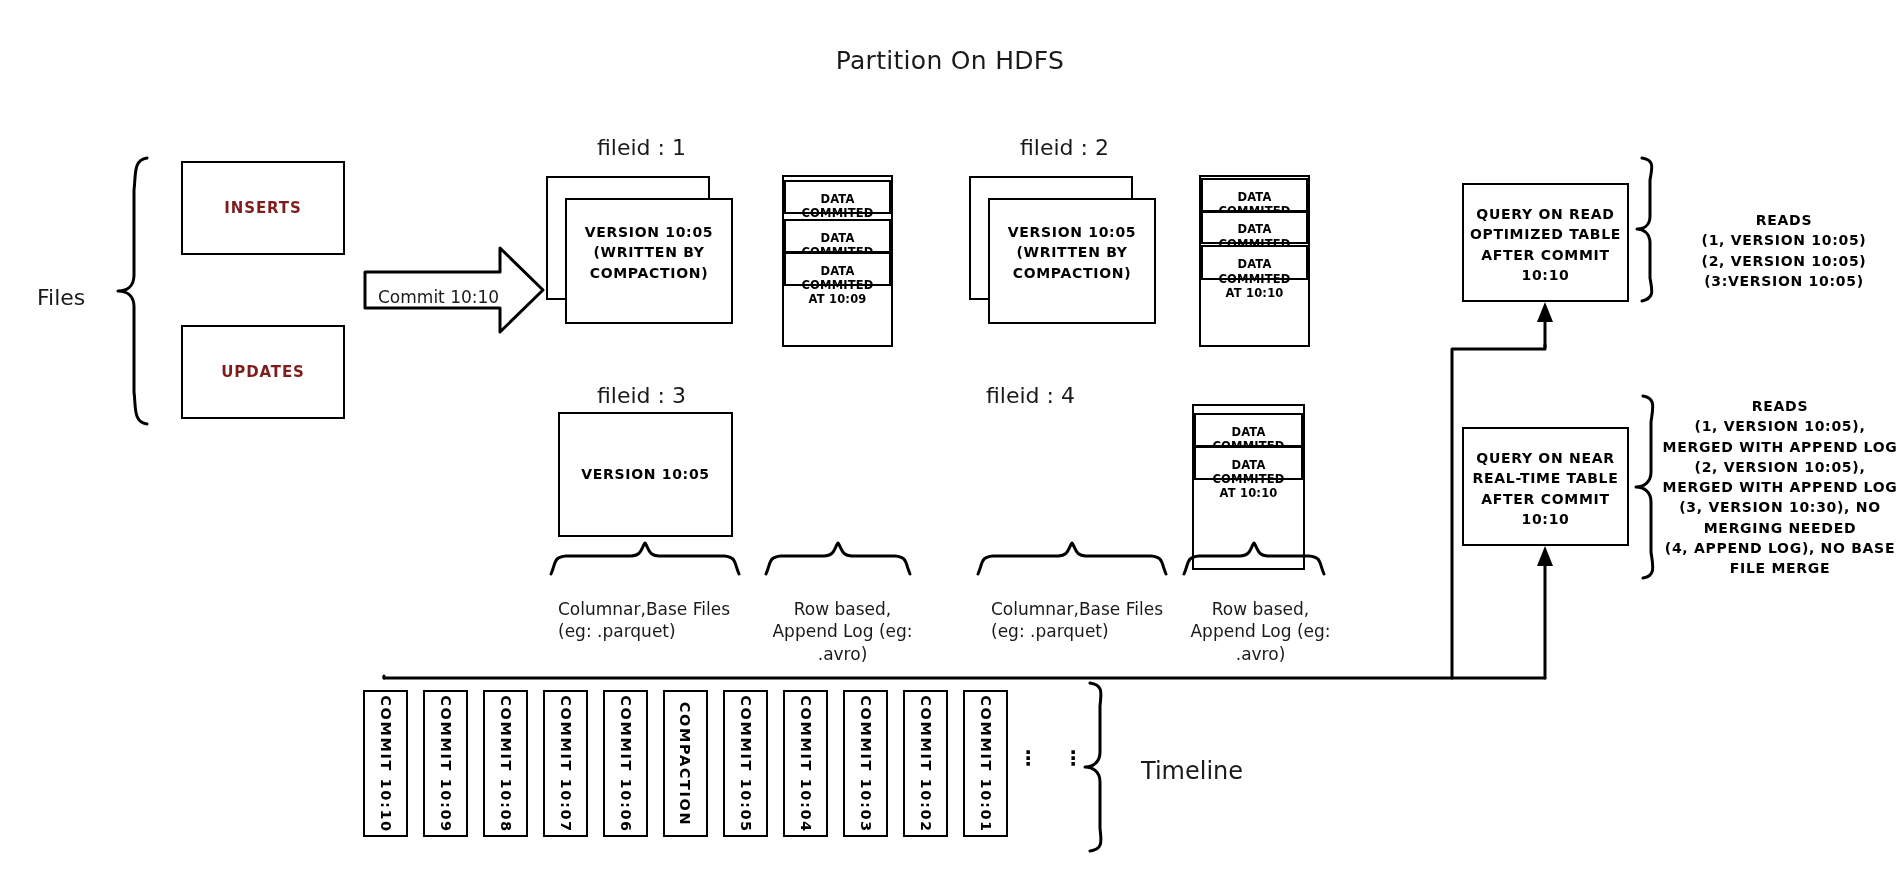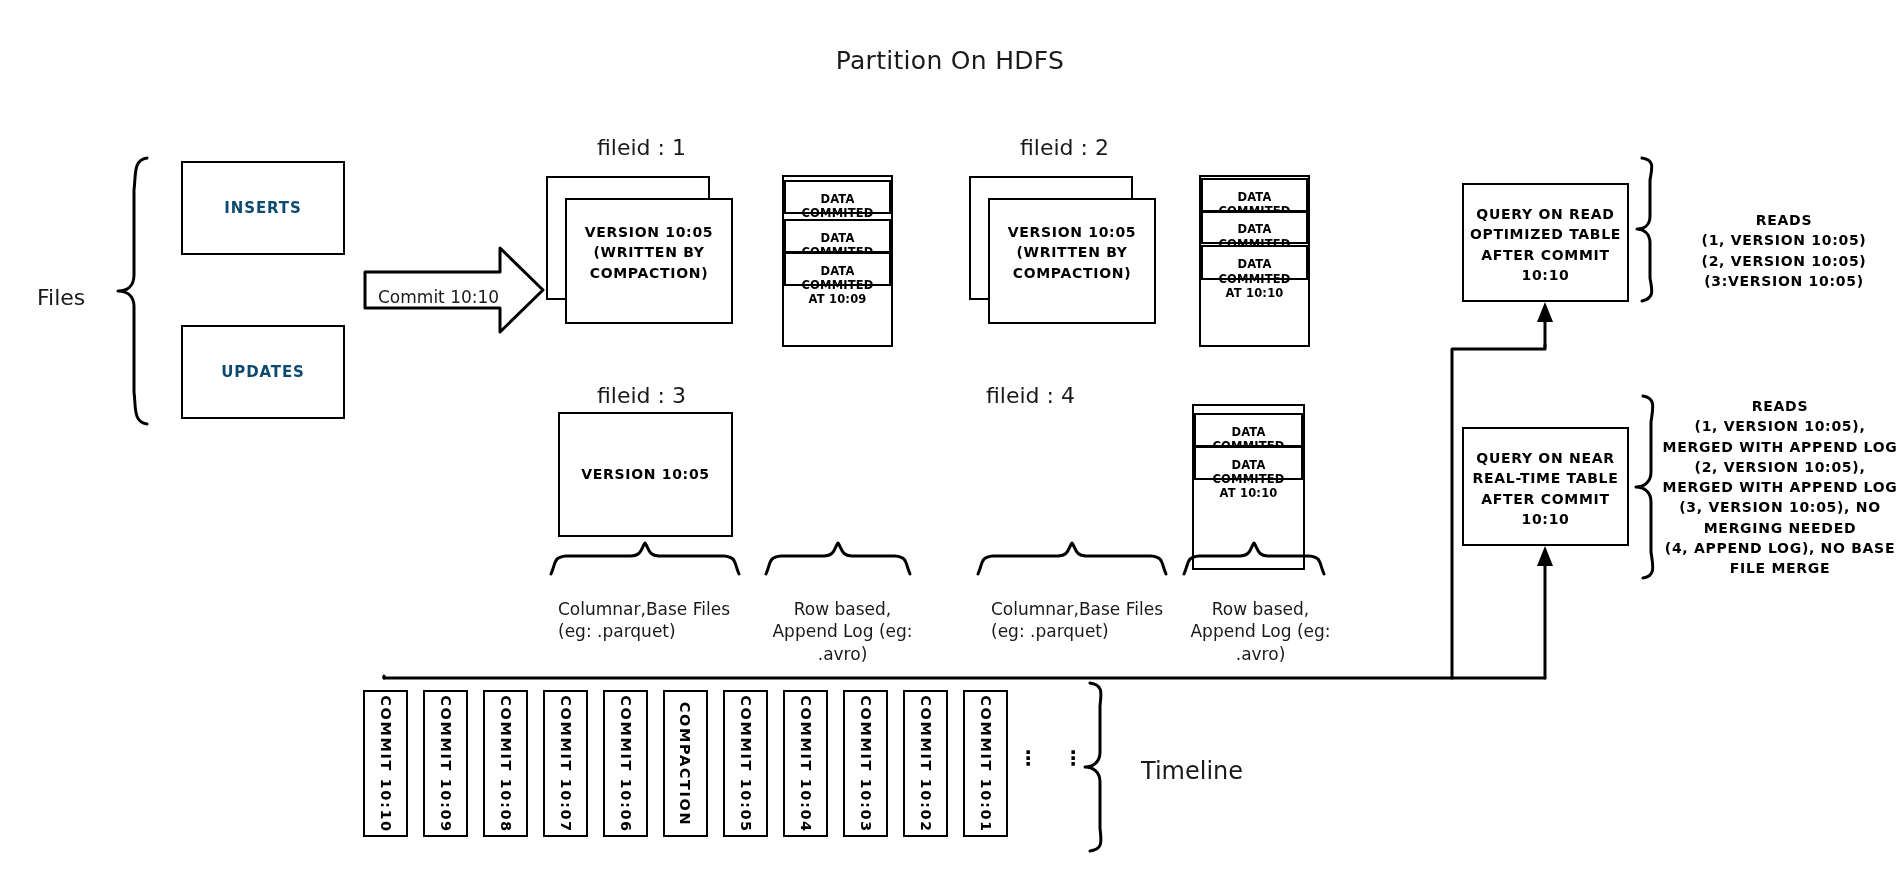--- a/index.html
+++ b/index.html
@@ -12,21 +12,21 @@
 
   
   .title{font-family:"DejaVu Sans", sans-serif;font-size:25px;color:#1a1a1a;
          letter-spacing:0.3px;white-space:nowrap;}
   .lbl-thin{font-family:"DejaVu Sans", sans-serif;font-size:22px;color:#1a1a1a;white-space:nowrap;}
   .lbl-thin-sm{font-family:"DejaVu Sans", sans-serif;font-size:17px;color:#1a1a1a;
                line-height:1.32;text-align:center;}
   .lbl-thin-left{font-family:"DejaVu Sans", sans-serif;font-size:17px;color:#1a1a1a;
                line-height:1.32;text-align:left;}
   .bold-cap{font-family:"DejaVu Sans", sans-serif;font-weight:bold;font-size:15px;
-            letter-spacing:0.9px;color:#0c4a6e;line-height:1.38;text-align:center;}
+            letter-spacing:0.9px;color:#7f1d1d;line-height:1.38;text-align:center;}
   .bold-cap-sm{font-family:"DejaVu Sans", sans-serif;font-weight:bold;font-size:11.5px;
             letter-spacing:0.2px;color:#000;line-height:1.22;text-align:center;margin-top:32px;}
   .bold-cap-rd{font-family:"DejaVu Sans", sans-serif;font-weight:bold;font-size:14px;
             letter-spacing:0.7px;color:#000;line-height:1.45;text-align:center;}
 
   
   .box{border:2.5px solid #000;background:#fff;}
   .ctrbox{display:flex;align-items:center;justify-content:center;}
 
   
@@ -199,21 +199,21 @@
       <div>10:10</div>
     </div>
   </div>
 
   <div class="abs bold-cap-rd" style="left:1660px;top:396px;width:240px;">
     <div>READS</div>
     <div>(1, VERSION 10:05),</div>
     <div>MERGED WITH APPEND LOG</div>
     <div>(2, VERSION 10:05),</div>
     <div>MERGED WITH APPEND LOG</div>
-    <div>(3, VERSION 10:05), NO</div>
+    <div>(3, VERSION 10:30), NO</div>
     <div>MERGING NEEDED</div>
     <div>(4, APPEND LOG), NO BASE</div>
     <div>FILE MERGE</div>
   </div>
 
   <div class="tcell" style="left:363px;top:690px;width:45px;height:147px;">
     <span>COMMIT  10:10</span>
     </div>
   <div class="tcell" style="left:423px;top:690px;width:45px;height:147px;">
     <span>COMMIT  10:09</span>

